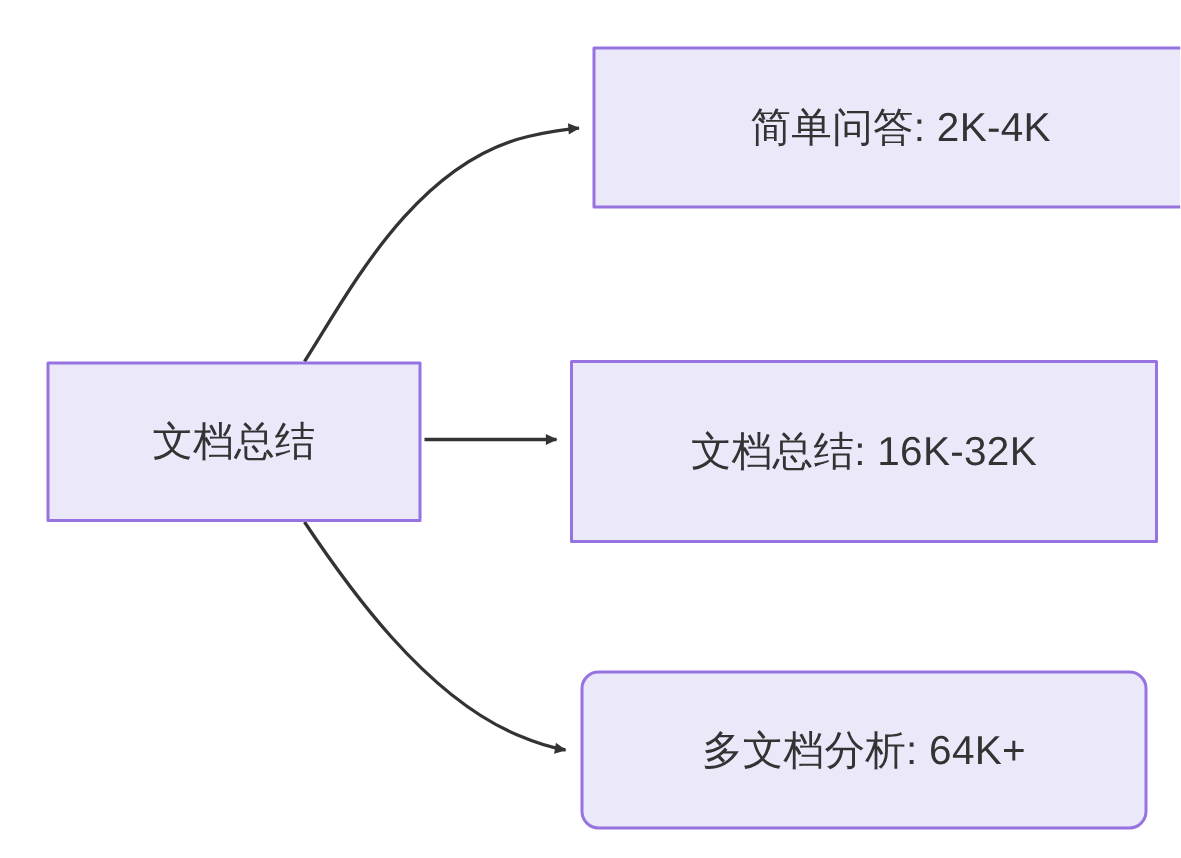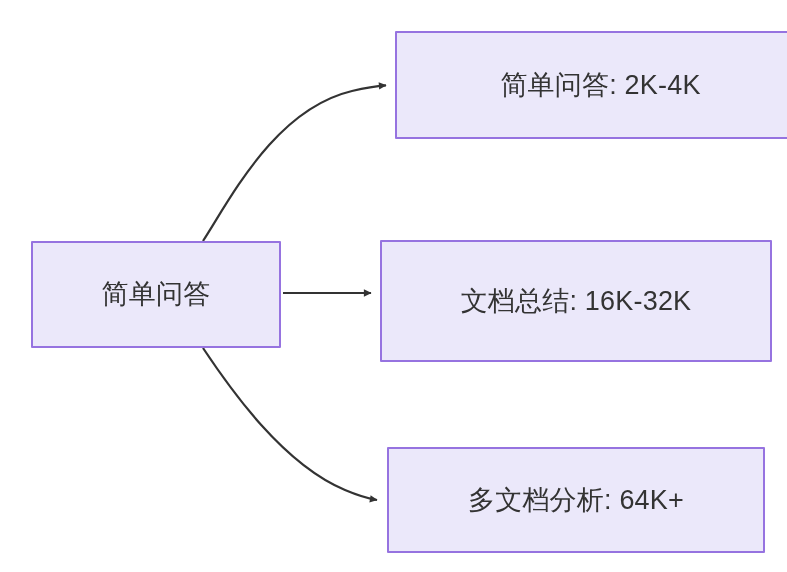--- a/index.html
+++ b/index.html
@@ -61,20 +61,21 @@
     left: 380px;
     top: 240px;
     width: 392px;
     height: 122px;
   }
   #node-multi-doc {
     left: 387px;
     top: 447px;
     width: 378px;
     height: 106px;
+    border-radius: 12px;
   }
 </style>
 </head>
 <body>
 
 <div id="diagram-canvas">
 
   <svg id="edge-layer" viewBox="0 0 787 572" width="787" height="572" xmlns="http://www.w3.org/2000/svg">
     <defs>
       <marker id="arrowhead" markerWidth="9" markerHeight="9" refX="7.6" refY="4.2" orient="auto" markerUnits="userSpaceOnUse">
@@ -89,21 +90,21 @@
     <g>
       <path d="M 283 293 L 371 293" fill="none" stroke="#333333" stroke-width="2.2" marker-end="url(#arrowhead)"></path>
     </g>
 
     <g>
       <path d="M 203 348 C 231 390 283 464 345 490 C 358 495.5 368 498.5 377 500" fill="none" stroke="#333333" stroke-width="2.2" marker-end="url(#arrowhead)"></path>
     </g>
   </svg>
 
   <div class="flow-node" id="node-root">
-    <span class="node-label">简单问答</span>
+    <span class="node-label">文档总结</span>
   </div>
 
   <div class="flow-node" id="node-simple-qa">
     <span class="node-label">简单问答: 2K-4K</span>
   </div>
 
   <div class="flow-node" id="node-doc-summary">
     <span class="node-label">文档总结: 16K-32K</span>
   </div>
 

